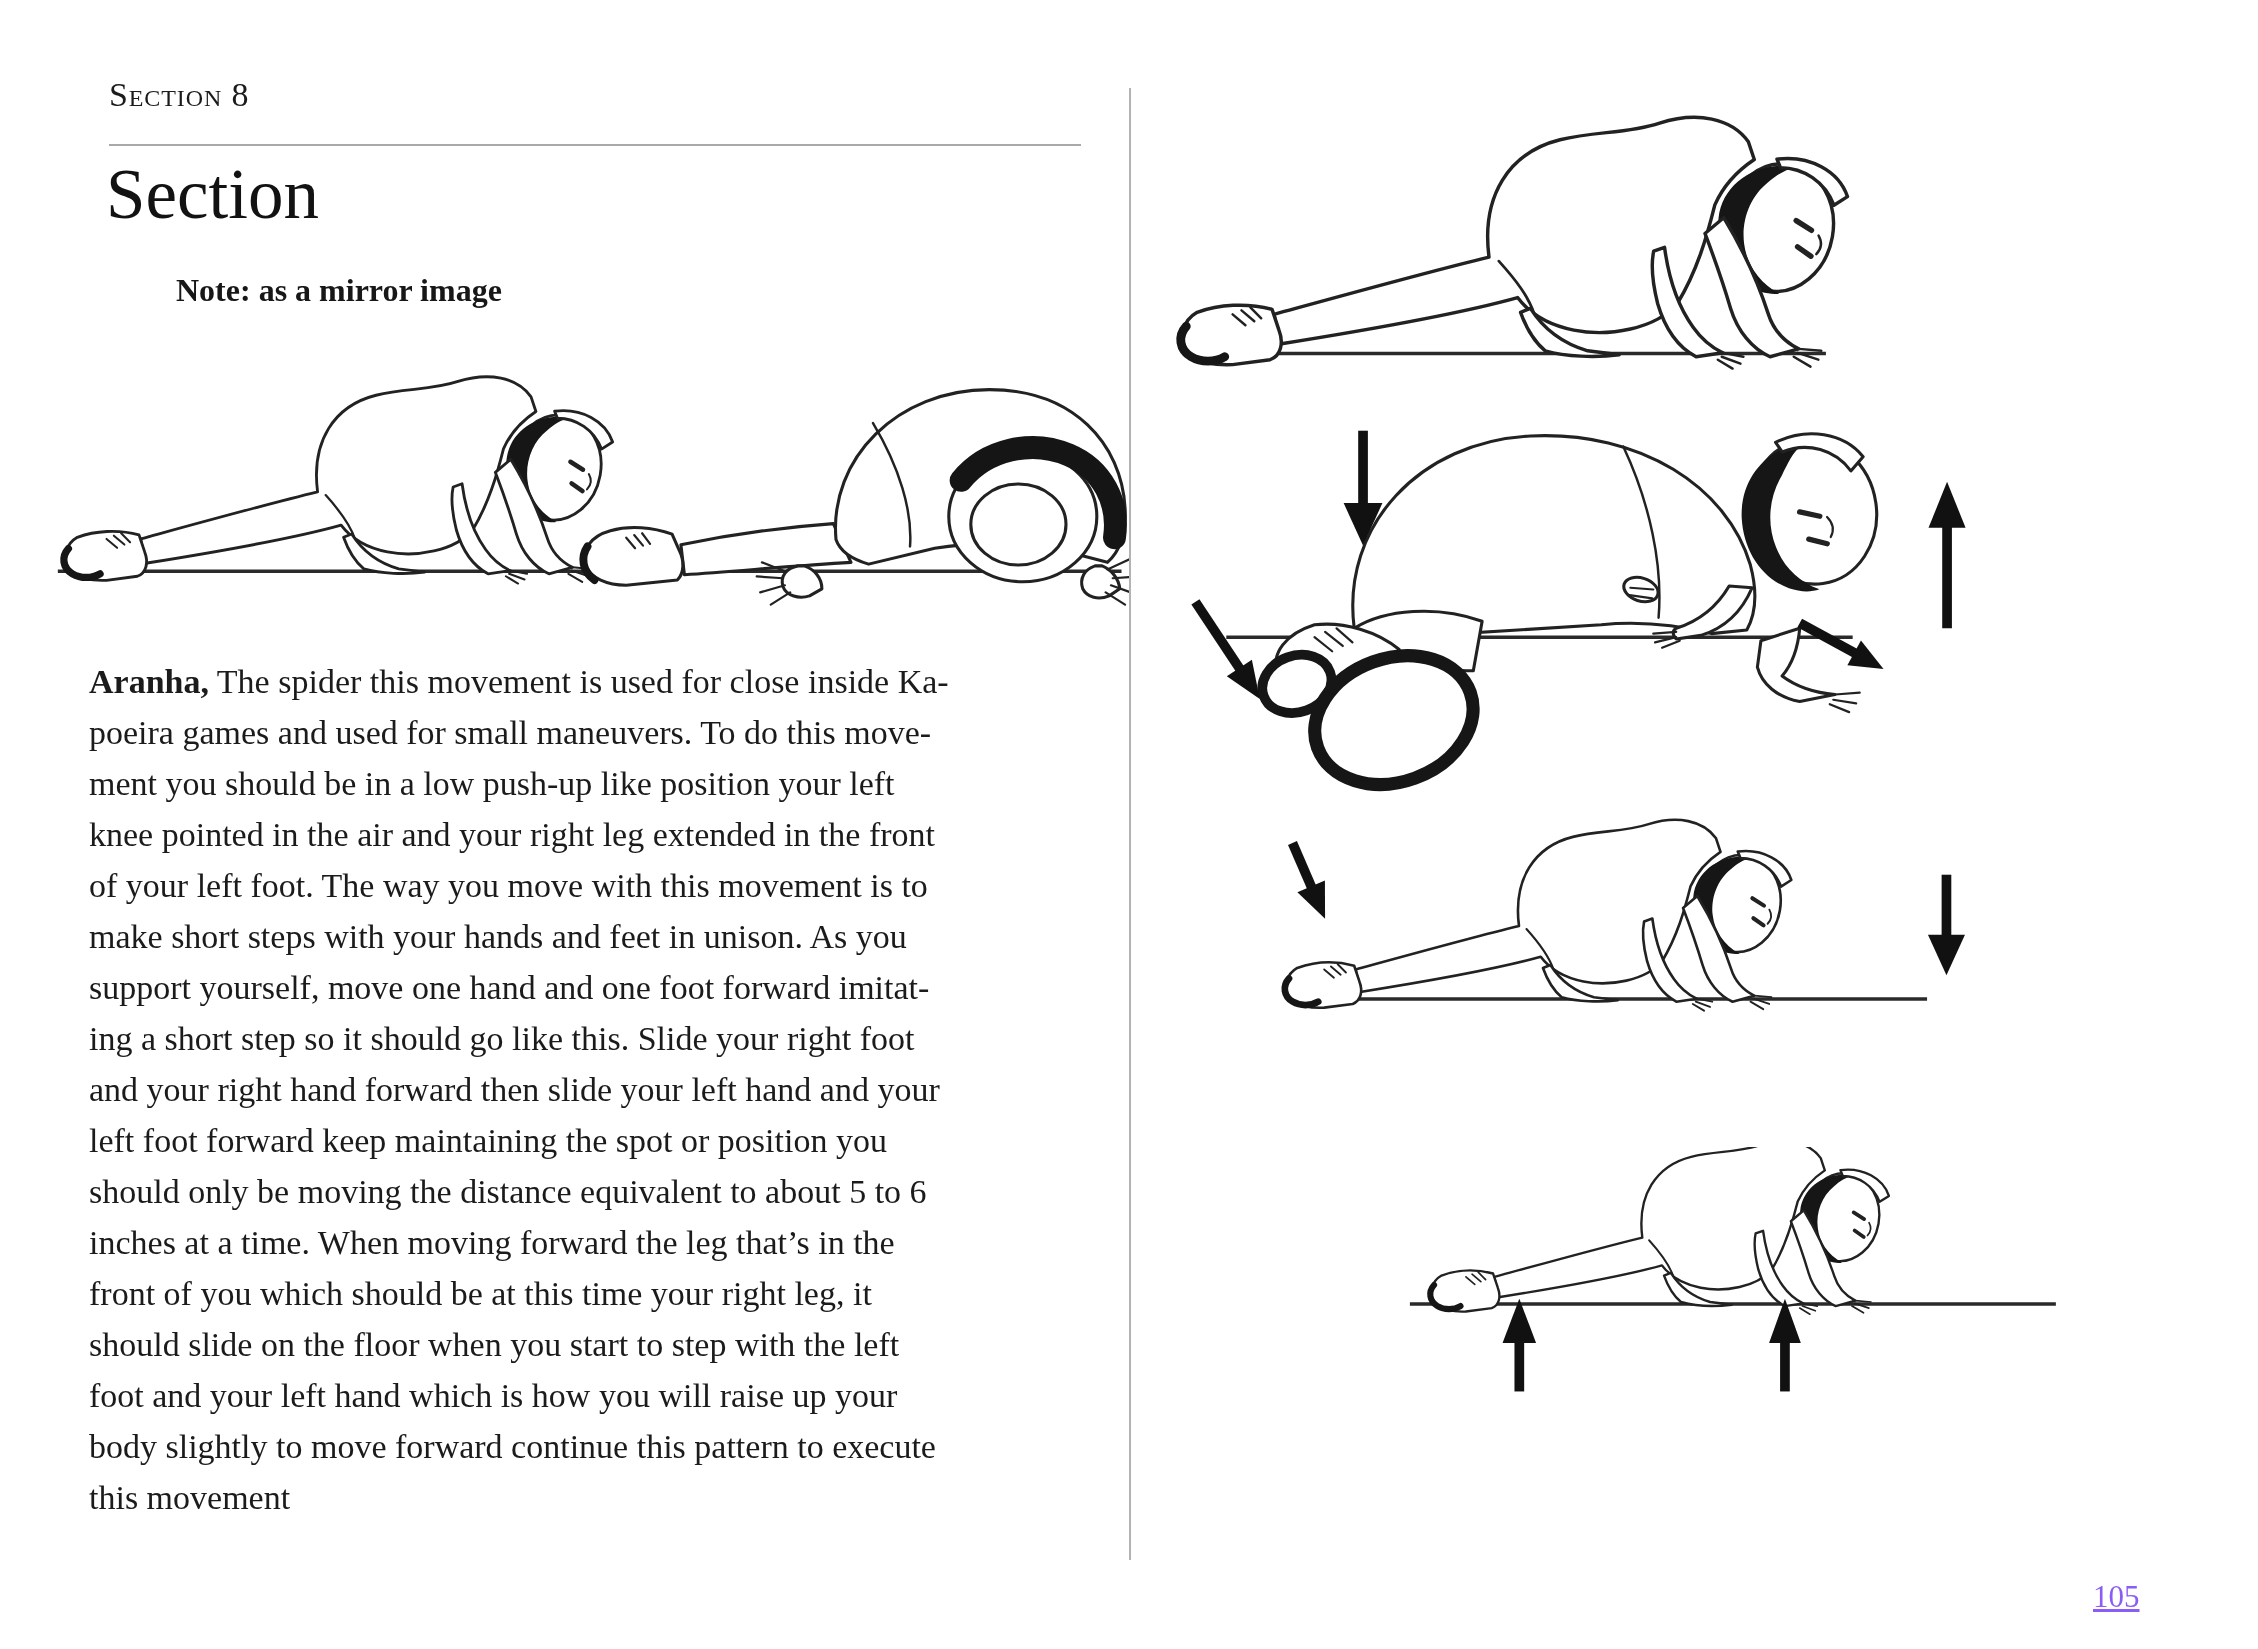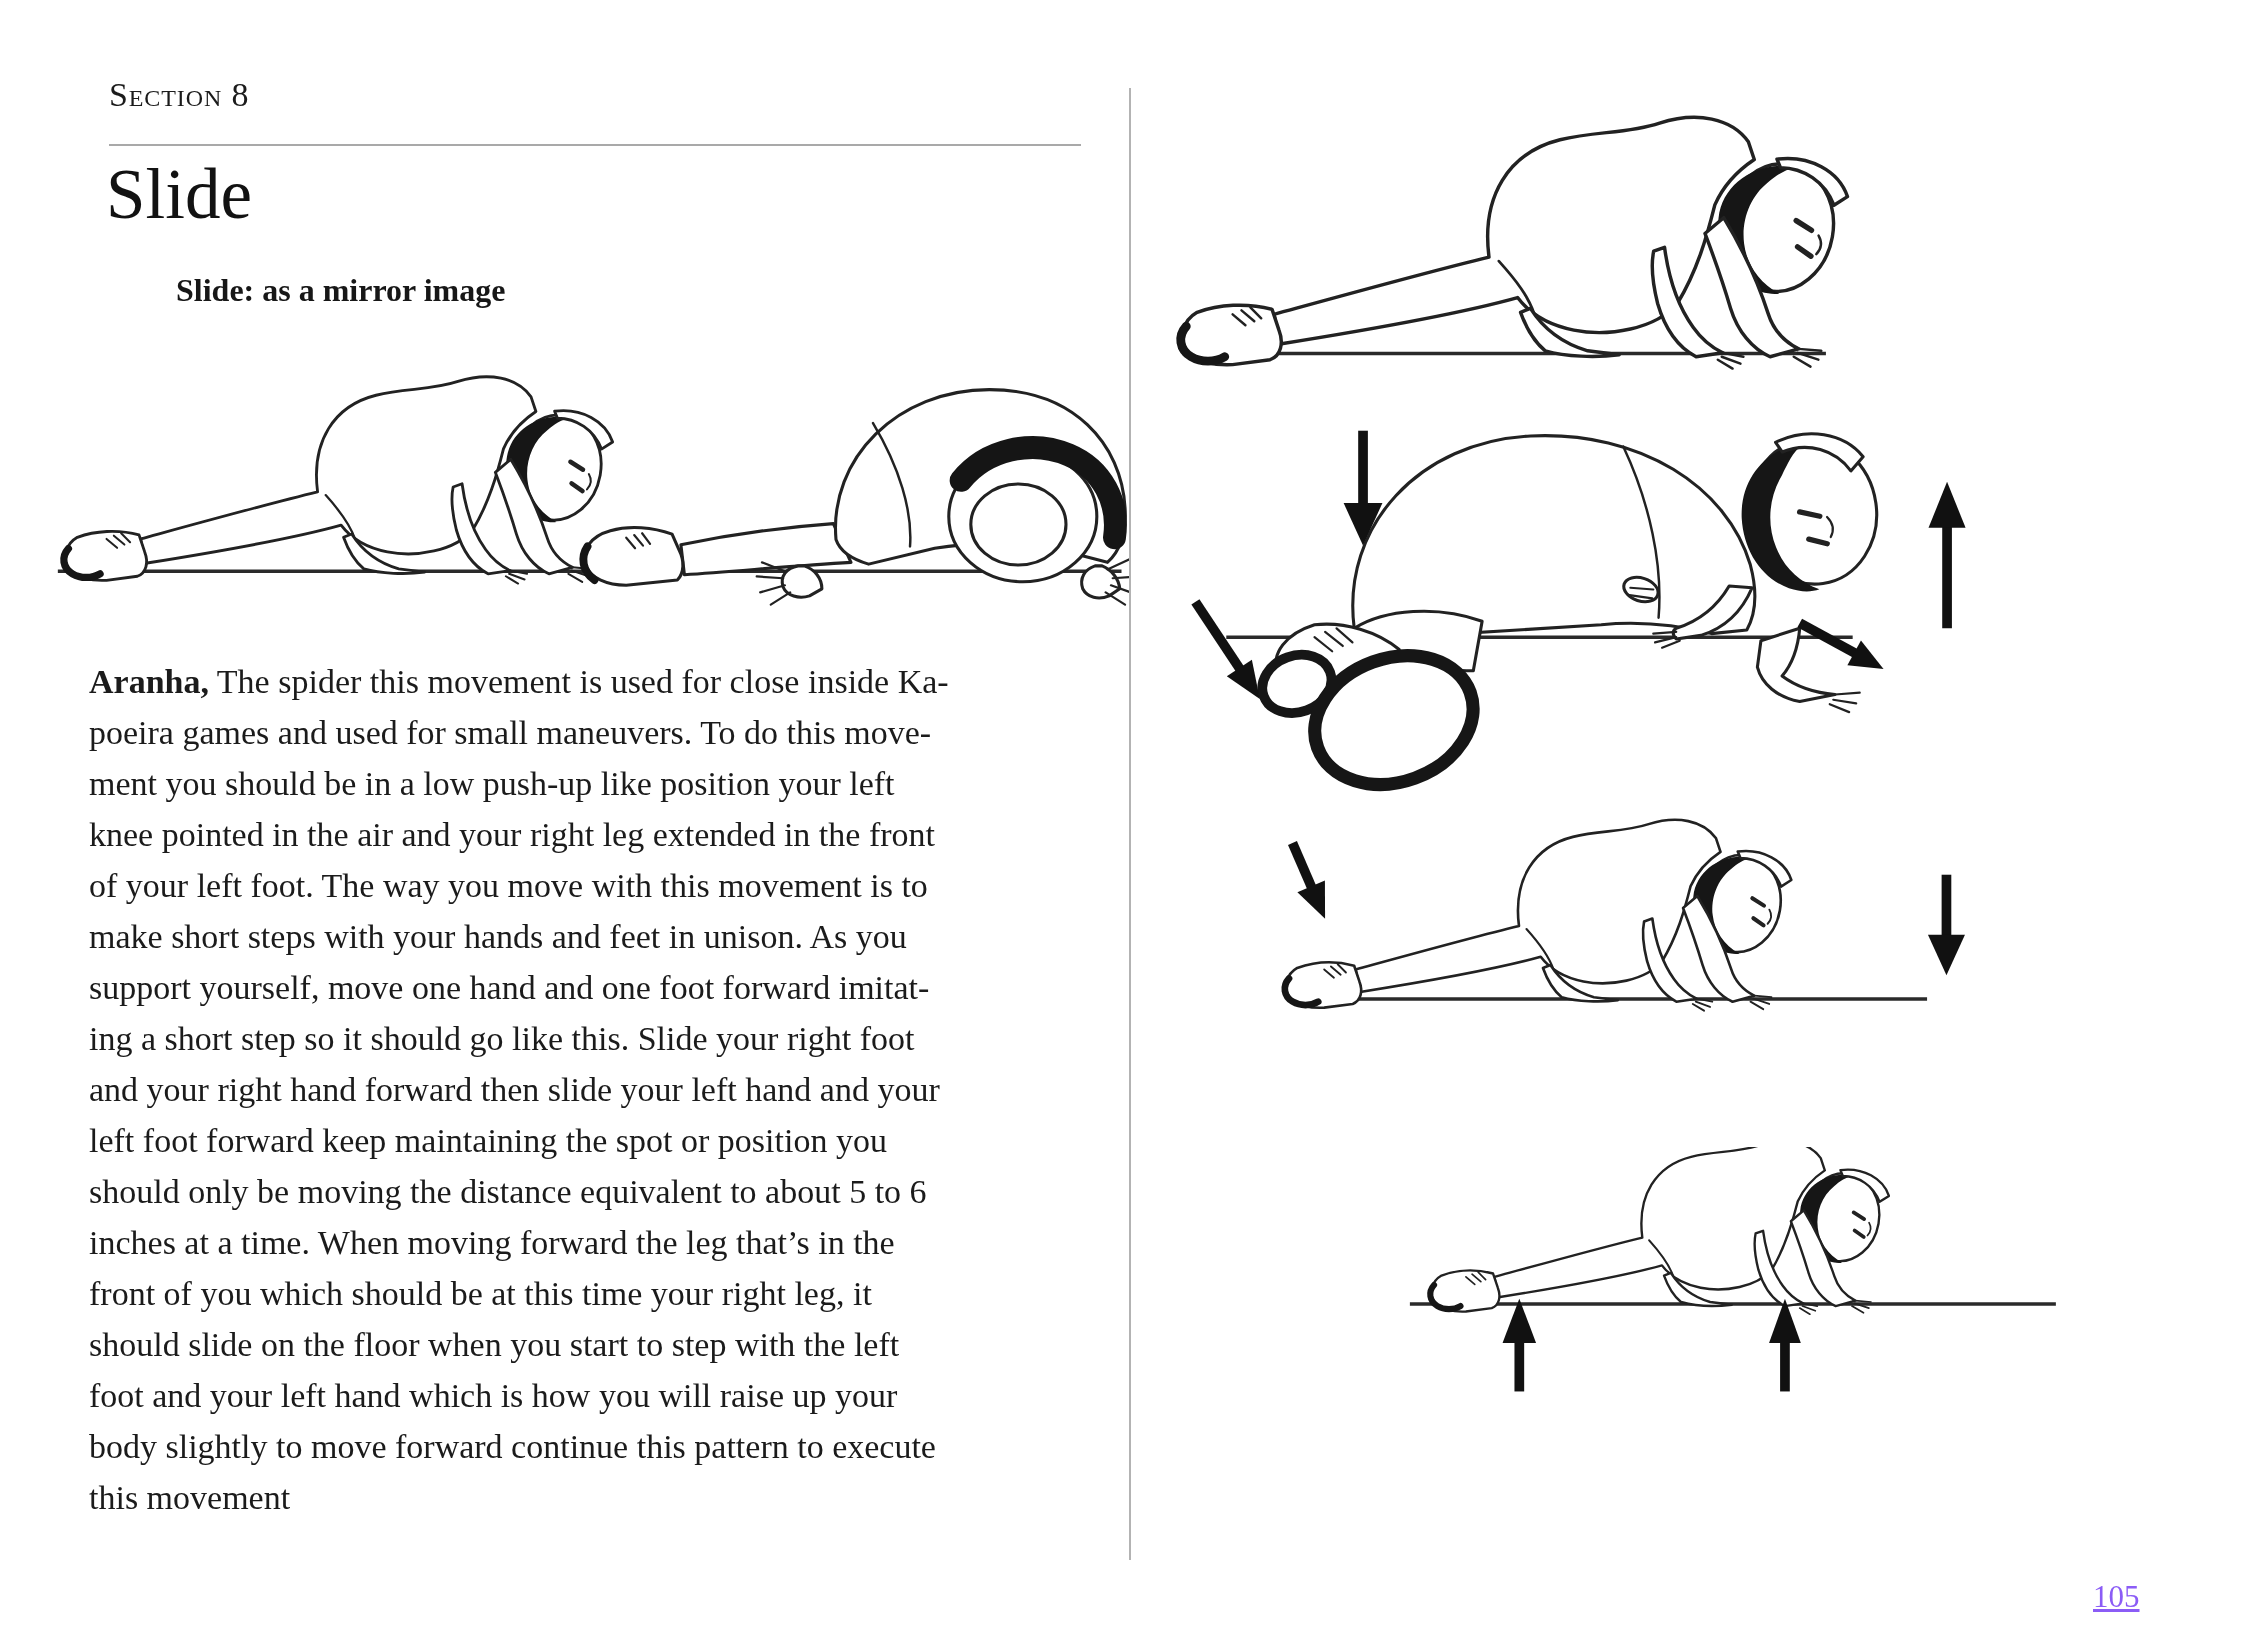--- a/index.html
+++ b/index.html
@@ -102,22 +102,22 @@
       <path class="o" d="M558 152 C575 180 592 215 603 249 C608 265 618 277 634 285 L605 293 C587 285 572 267 565 244 C557 217 547 189 539 168 Z"></path>
       <path class="f" d="M634 285 l23 2 M633 289 l21 7 M629 293 l17 10"></path>
     </symbol>
   </defs>
 </svg>
 
 <div class="page">
 
   <div class="abs section-label">Section 8</div>
   <div class="abs rule"></div>
-  <h1 class="abs title">Slide</h1>
-  <div class="abs note">Slide: as a mirror image</div>
+  <h1 class="abs title">Section</h1>
+  <div class="abs note">Note: as a mirror image</div>
 
   <svg class="abs" style="left:53px;top:335px" width="1076" height="282" viewBox="0 0 1220 320">
     <line class="g" x1="5" y1="268" x2="1212" y2="268"></line>
     <use href="#fig-crawler" x="5" y="1" width="700" height="295"></use>
 
     <g>
 
       <path class="o" d="M712 238 C770 226 830 218 885 214 L905 258 C840 262 775 268 716 272 Z"></path>
       <path class="o" d="M632 222 C610 228 598 244 604 262 C610 276 628 284 650 284 L708 278 C716 270 716 256 710 244 L702 226 C680 218 654 216 632 222 Z"></path>
       <path class="soleArc" d="M606 240 C598 252 600 268 614 278"></path>

